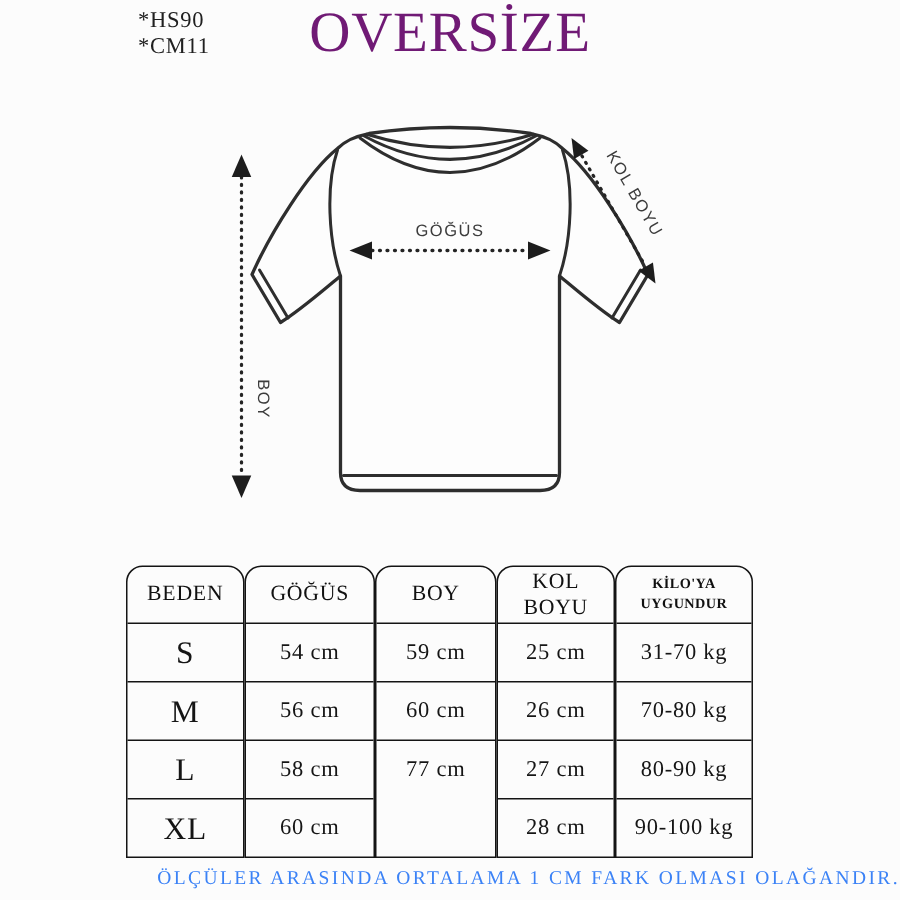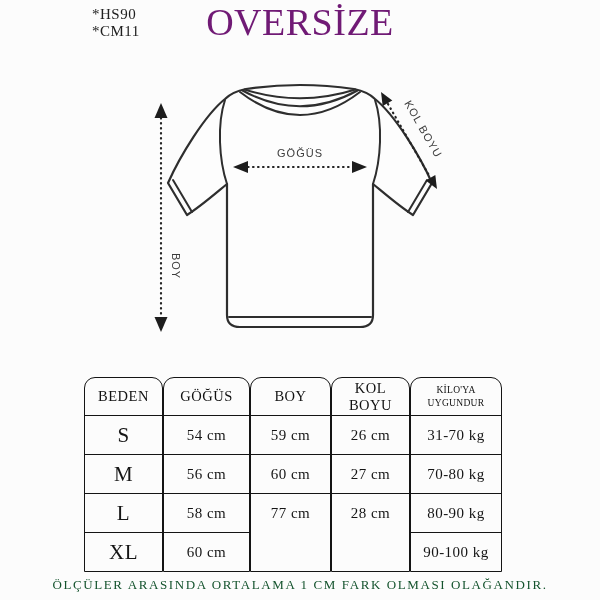--- a/index.html
+++ b/index.html
@@ -37,31 +37,31 @@
   .col{
     border:1.6px solid #141414;
     border-radius:11px 11px 0 0;
     box-sizing:border-box;
     background:transparent;
   }
   .th{
     height:37px;display:flex;align-items:center;justify-content:center;
     text-align:center;font-size:14.5px;letter-spacing:.5px;color:#111;
   }
-  .th.small{font-size:9.5px;line-height:1.35;letter-spacing:.3px;padding:0 4px;}
+  .th.small{font-size:9.5px;line-height:1.35;letter-spacing:.3px;padding:0 4px;font-weight:bold;}
   .td{
     height:38px;display:flex;align-items:center;justify-content:center;
     border-top:1.6px solid #141414;
     font-size:15px;color:#151515;letter-spacing:.5px;
   }
   .col-size .td{font-size:21px;}
   
   .footer-note{
     position:absolute;left:0;right:0;top:577px;
-    text-align:center;font-size:13px;letter-spacing:1.6px;color:#14532d;
+    text-align:right;font-size:13px;letter-spacing:1.6px;color:#3b82f6;
   }
 </style>
 </head>
 <body>
 
 <div>
 
   <div class="codes">
     <div>*HS90</div>
     <div>*CM11</div>
@@ -145,20 +145,21 @@
 
     <div class="col" style="width:81px">
       <div class="th">BOY</div>
       <div class="td">59 cm</div>
       <div class="td">60 cm</div>
       <div class="td">77 cm</div>
     </div>
 
     <div class="col" style="width:79px">
       <div class="th">KOL BOYU</div>
+      <div class="td">25 cm</div>
       <div class="td">26 cm</div>
       <div class="td">27 cm</div>
       <div class="td">28 cm</div>
     </div>
 
     <div class="col" style="width:92px">
       <div class="th small">KİLO'YA UYGUNDUR</div>
       <div class="td">31-70 kg</div>
       <div class="td">70-80 kg</div>
       <div class="td">80-90 kg</div>

